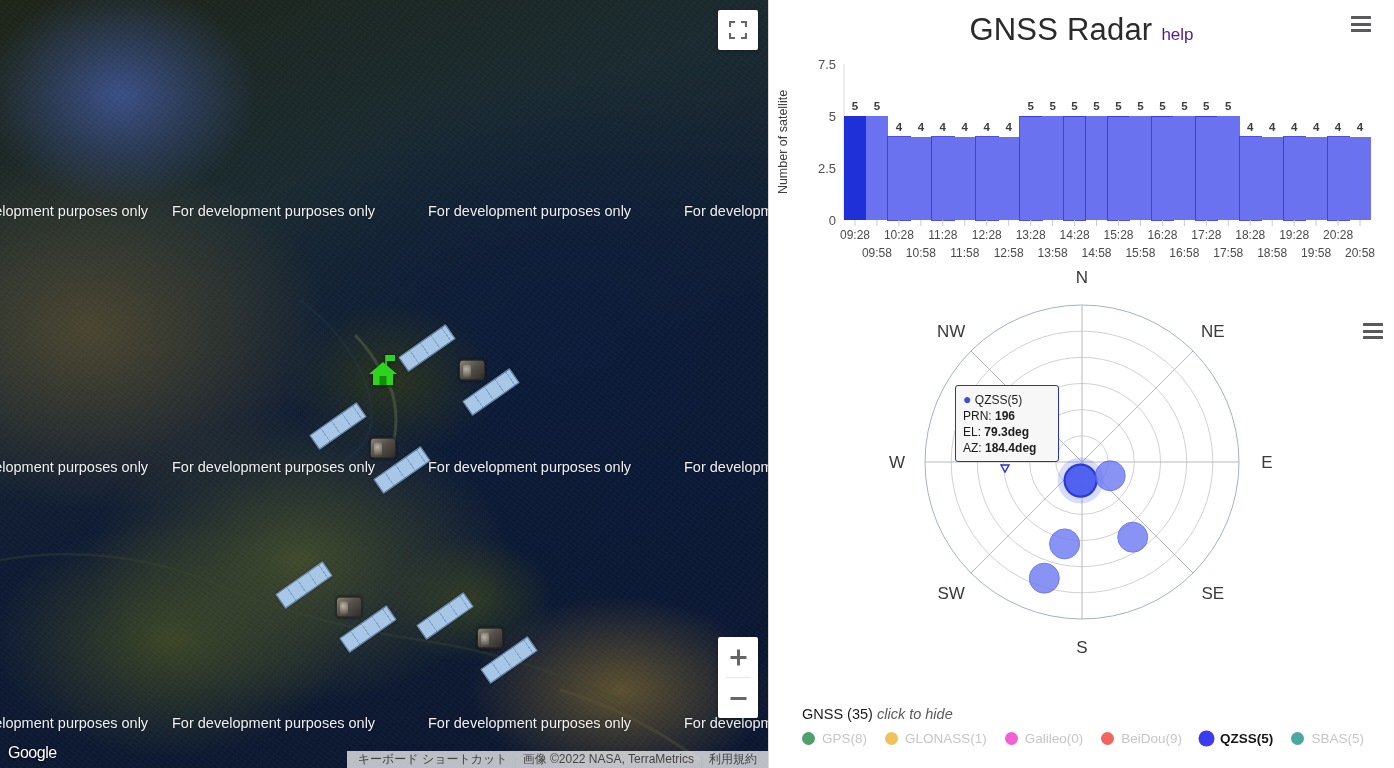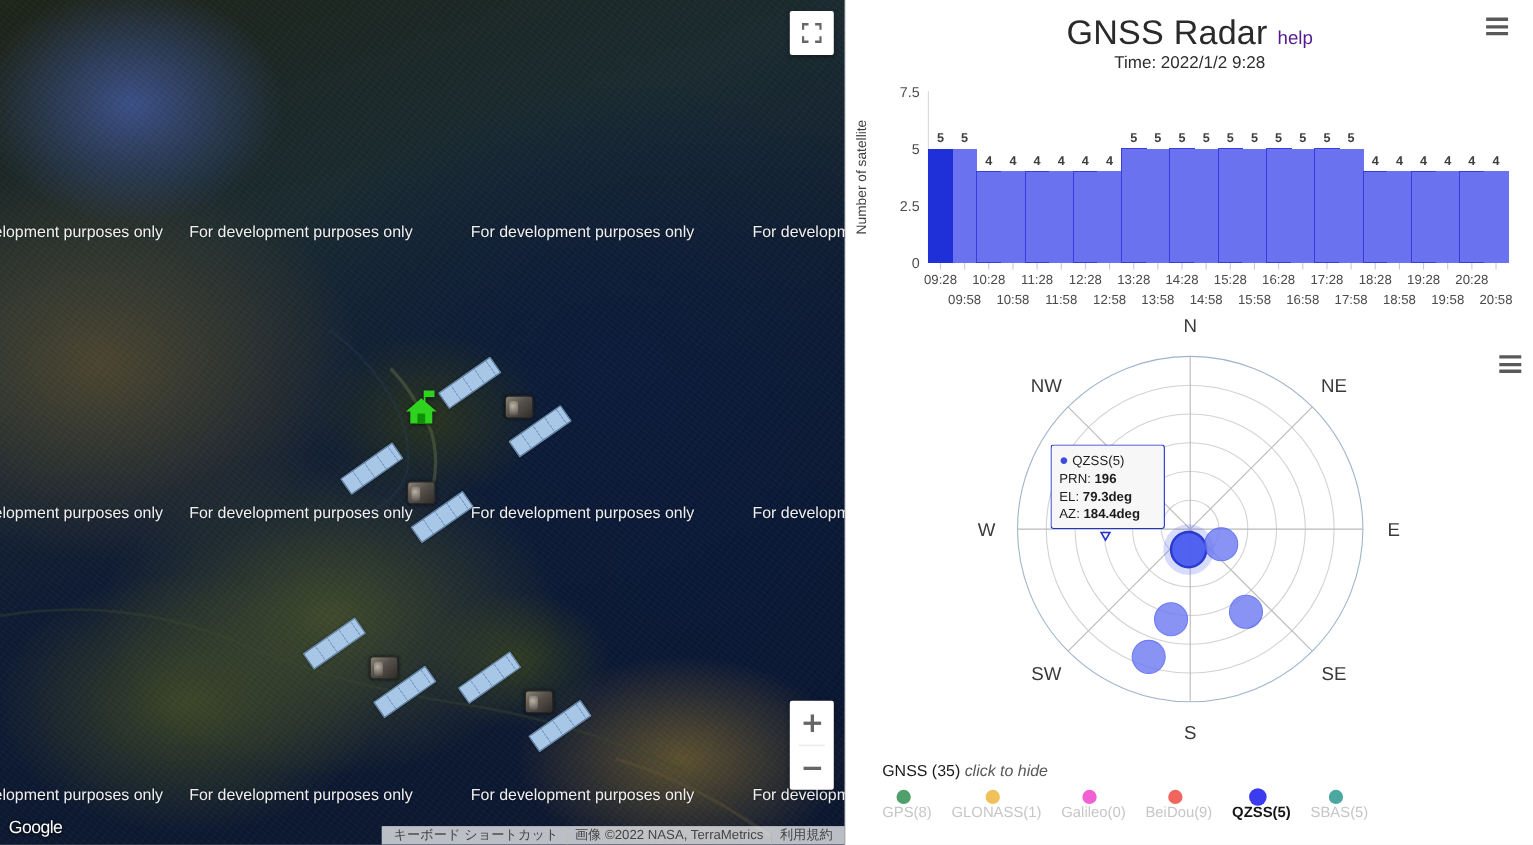--- a/index.html
+++ b/index.html
@@ -190,21 +190,20 @@
     font-size: 14.5px; margin-bottom: 9px;
   }
   #legend-head .gnss-count { font-weight: normal; color: #1a1a1a; }
   #legend-head .hint { color: #5a5a5a; font-style: italic; }
   #legend-items { display: flex; align-items: center; gap: 0; }
   .legend-item {
     display: flex; align-items: center;
     cursor: pointer;
     margin-right: 18px;
     white-space: nowrap;
-    flex-direction: column;
   }
   .legend-dot {
     width: 13px; height: 13px; border-radius: 50%;
     margin-right: 7px;
     flex: 0 0 auto;
   }
   .legend-label { font-size: 13.5px; }
   .legend-item.off .legend-label { color: #c6c6c6; }
   .legend-item.on  .legend-label { color: #151515; font-weight: bold; }
 </style>
@@ -302,21 +301,20 @@
   <div id="side-panel">
 
     <div class="panel-menu" id="chart-menu-top">
       <span></span>
       <span></span>
       <span></span>
     </div>
 
     <div id="panel-header">
       <span id="panel-title">GNSS Radar</span><span id="help-link">help</span>
-      <div class="subline">Time: 2022/1/2 9:28</div>
     </div>
 
     <div id="bar-chart-wrap">
       <svg id="bar-svg" width="626" height="215">
           <text x="67" y="173" text-anchor="end" font-size="13" fill="#4f4f4f" font-family="&quot;Liberation Sans&quot;, sans-serif">0</text>
           <text x="67" y="121" text-anchor="end" font-size="13" fill="#4f4f4f" font-family="&quot;Liberation Sans&quot;, sans-serif">2.5</text>
           <text x="67" y="69" text-anchor="end" font-size="13" fill="#4f4f4f" font-family="&quot;Liberation Sans&quot;, sans-serif">5</text>
           <text x="67" y="17" text-anchor="end" font-size="13" fill="#4f4f4f" font-family="&quot;Liberation Sans&quot;, sans-serif">7.5</text>
           <text x="18" y="90" text-anchor="middle" font-size="12.5" fill="#3d3d3d" transform="rotate(-90 18 90)" font-family="&quot;Liberation Sans&quot;, sans-serif">Number of satellite</text>
           <line x1="75" y1="12" x2="75" y2="168" stroke="#d8d8d8" stroke-width="1"></line>

